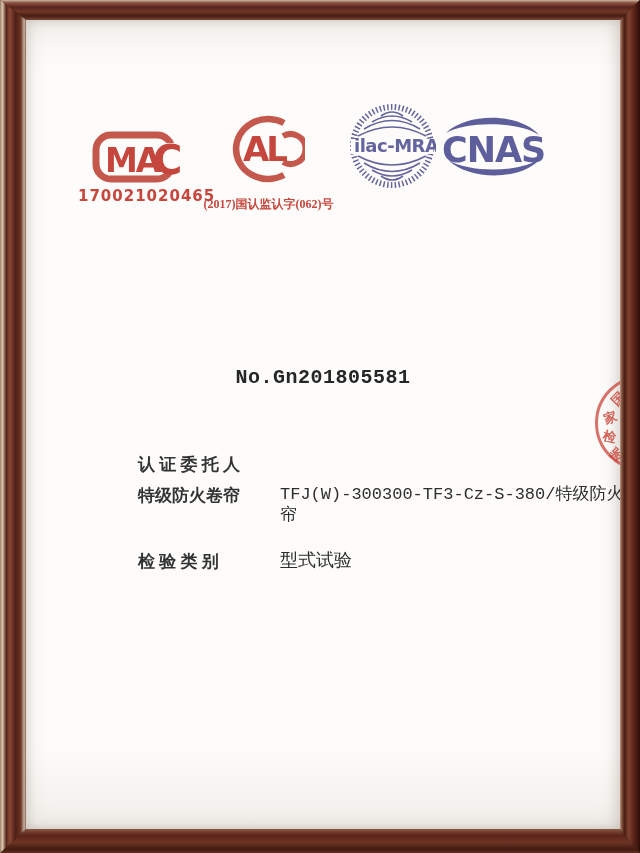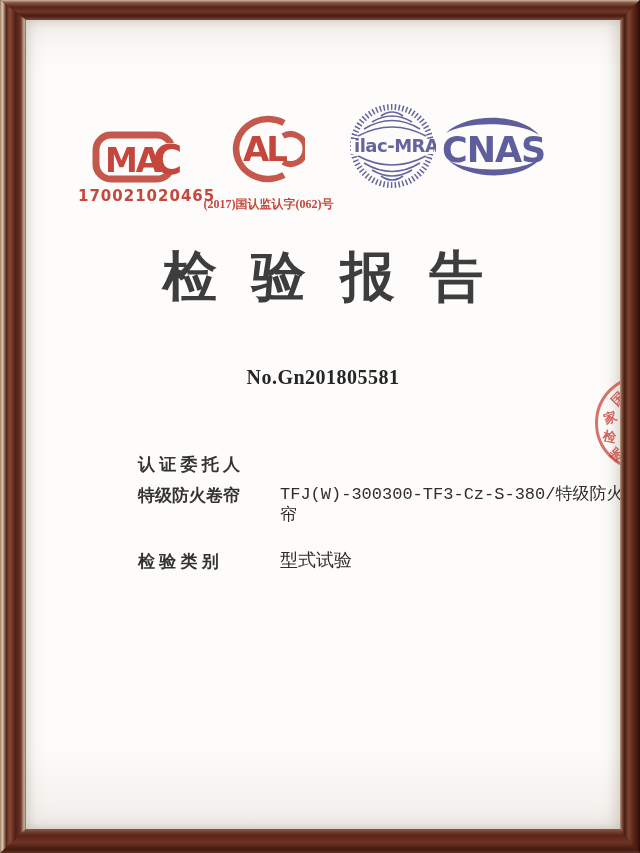--- a/index.html
+++ b/index.html
@@ -61,21 +61,21 @@
   .cnas-lines .en{letter-spacing:0.2px;}
   
   .cert-title{
     position:absolute;left:0;right:0;top:221px;text-align:center;
     font-family:"DejaVu Sans","Liberation Sans",sans-serif;
     font-weight:bold;font-size:54px;color:#3d3d3d;
     letter-spacing:8px;text-indent:8px;white-space:nowrap;
   }
   .report-no{
     position:absolute;left:0;right:0;top:346px;text-align:center;
-    font-family:Liberation Serif, serif;
+    font-family:Liberation Mono, monospace;
     font-weight:bold;font-size:20px;color:#262626;letter-spacing:.5px;
   }
   .fields{position:absolute;left:112px;right:14px;top:0;}
   .field-row{position:absolute;display:flex;}
   .field-row.r1{top:433px;}
   .field-row.r2{top:464px;}
   .field-row.r3{top:530px;}
   .field-label{
     width:106px;flex:0 0 106px;margin-right:36px;
     font-size:17px;font-weight:600;color:#333;white-space:nowrap;
@@ -147,21 +147,20 @@
     <text x="6" y="50" font-size="18" font-weight="900" letter-spacing="-0.5" fill="#64649e">ilac-MRA</text>
   </svg>
 
   <svg class="logo cnas-svg" width="112" height="64" viewBox="0 0 112 64">
     <path d="M10,18 C32,-3 84,-2 103,20 C82,6 30,6 10,18 Z" fill="#5d5e9b"></path>
     <path d="M12,45 C34,66 86,66 105,43 C84,58 34,58 12,45 Z" fill="#5d5e9b"></path>
     <text x="6" y="47" font-size="35" font-weight="900" letter-spacing="-1" fill="#5d5e9b">CNAS</text>
   </svg>
 
 
-  <div class="cert-title">检 验 报 告</div>
   <div class="report-no">No.Gn201805581</div>
 
   <div class="fields">
     <div class="field-row r1">
       <div class="field-label">认 证 委 托 人</div>
     </div>
     <div class="field-row r2">
       <div class="field-label">特级防火卷帘</div>
       <div class="field-value mono">TFJ(W)-300300-TF3-Cz-S-380/特级防火卷帘</div>
     </div>

